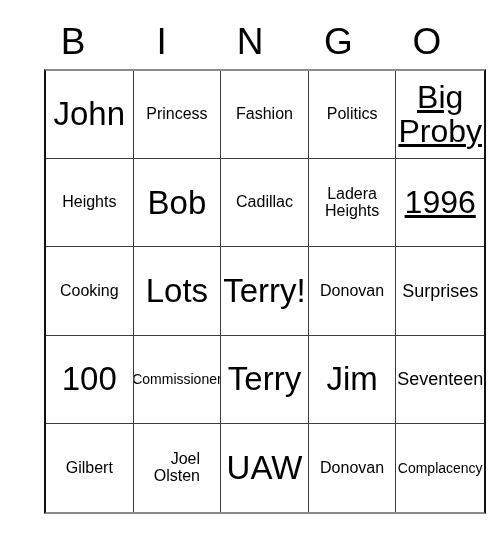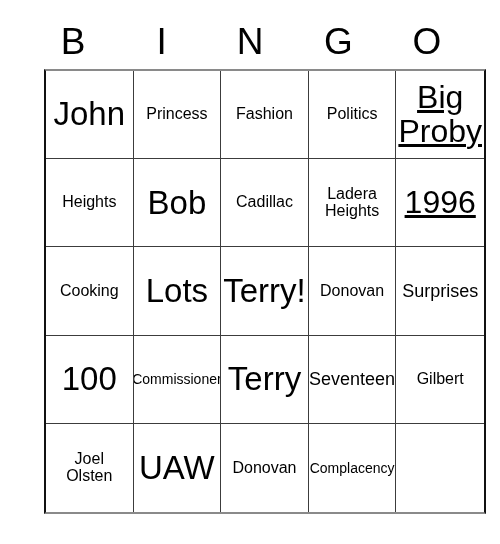--- a/index.html
+++ b/index.html
@@ -68,21 +68,21 @@
     border-bottom: 1px solid #3c3c3c;
     display: flex;
     align-items: center;
     justify-content: center;
     text-align: center;
     padding: 1px 2px;
     background: #ffffff;
     overflow: hidden;
   }
   .bingo-cell:nth-child(5n) { border-right: none; }
-  .bingo-cell:nth-child(n+21) { border-bottom: none; }
+  .bingo-cell:nth-child(n+21) { border-bottom: none; text-align: right; }
 
   .cell-text {
     display: block;
     line-height: 1.04;
     color: #000000;
     white-space: pre-line;
     word-break: normal;
   }
 
   
@@ -156,20 +156,23 @@
       <div class="bingo-cell">
         <span class="cell-text size-xl">100</span>
       </div>
       <div class="bingo-cell">
         <span class="cell-text size-xs">Commissioner</span>
       </div>
       <div class="bingo-cell">
         <span class="cell-text size-xl">Terry</span>
       </div>
       <div class="bingo-cell">
+        <span class="cell-text size-xl">Jim</span>
+      </div>
+      <div class="bingo-cell">
         <span class="cell-text size-sm">Seventeen</span>
       </div>
       <div class="bingo-cell">
         <span class="cell-text size-md">Gilbert</span>
       </div>
       <div class="bingo-cell">
         <span class="cell-text size-md">Joel
 Olsten</span>
       </div>
       <div class="bingo-cell">

